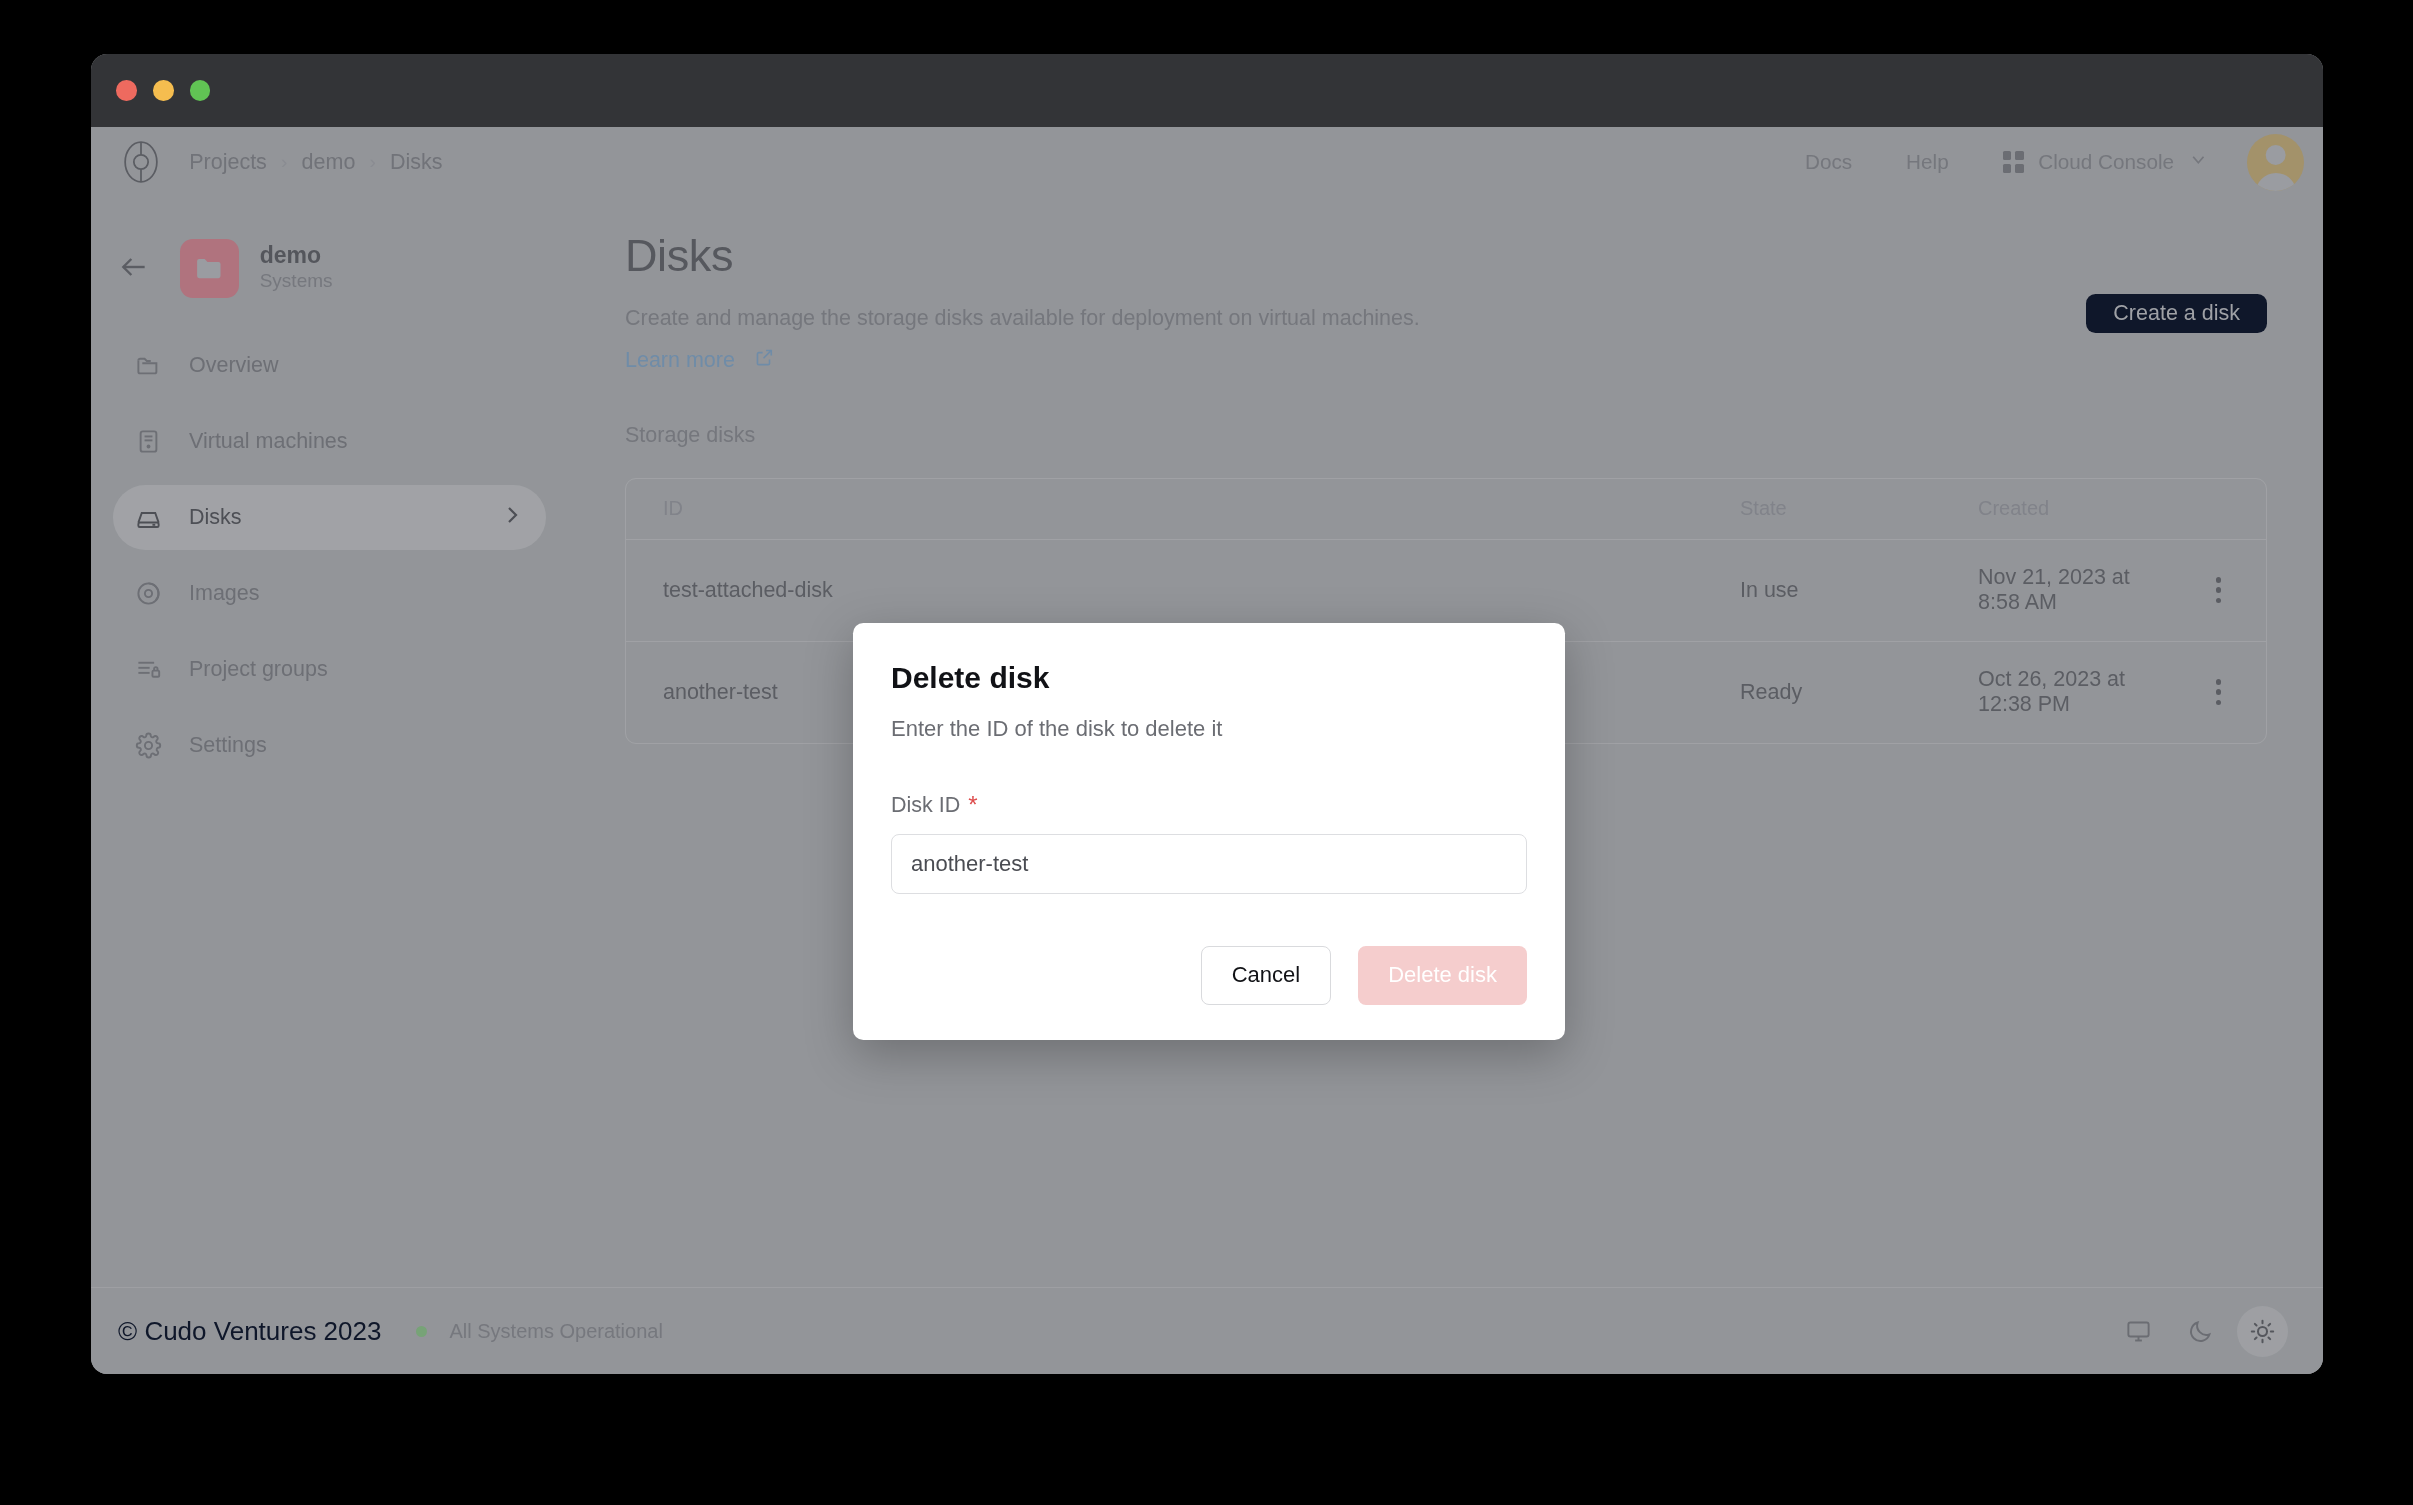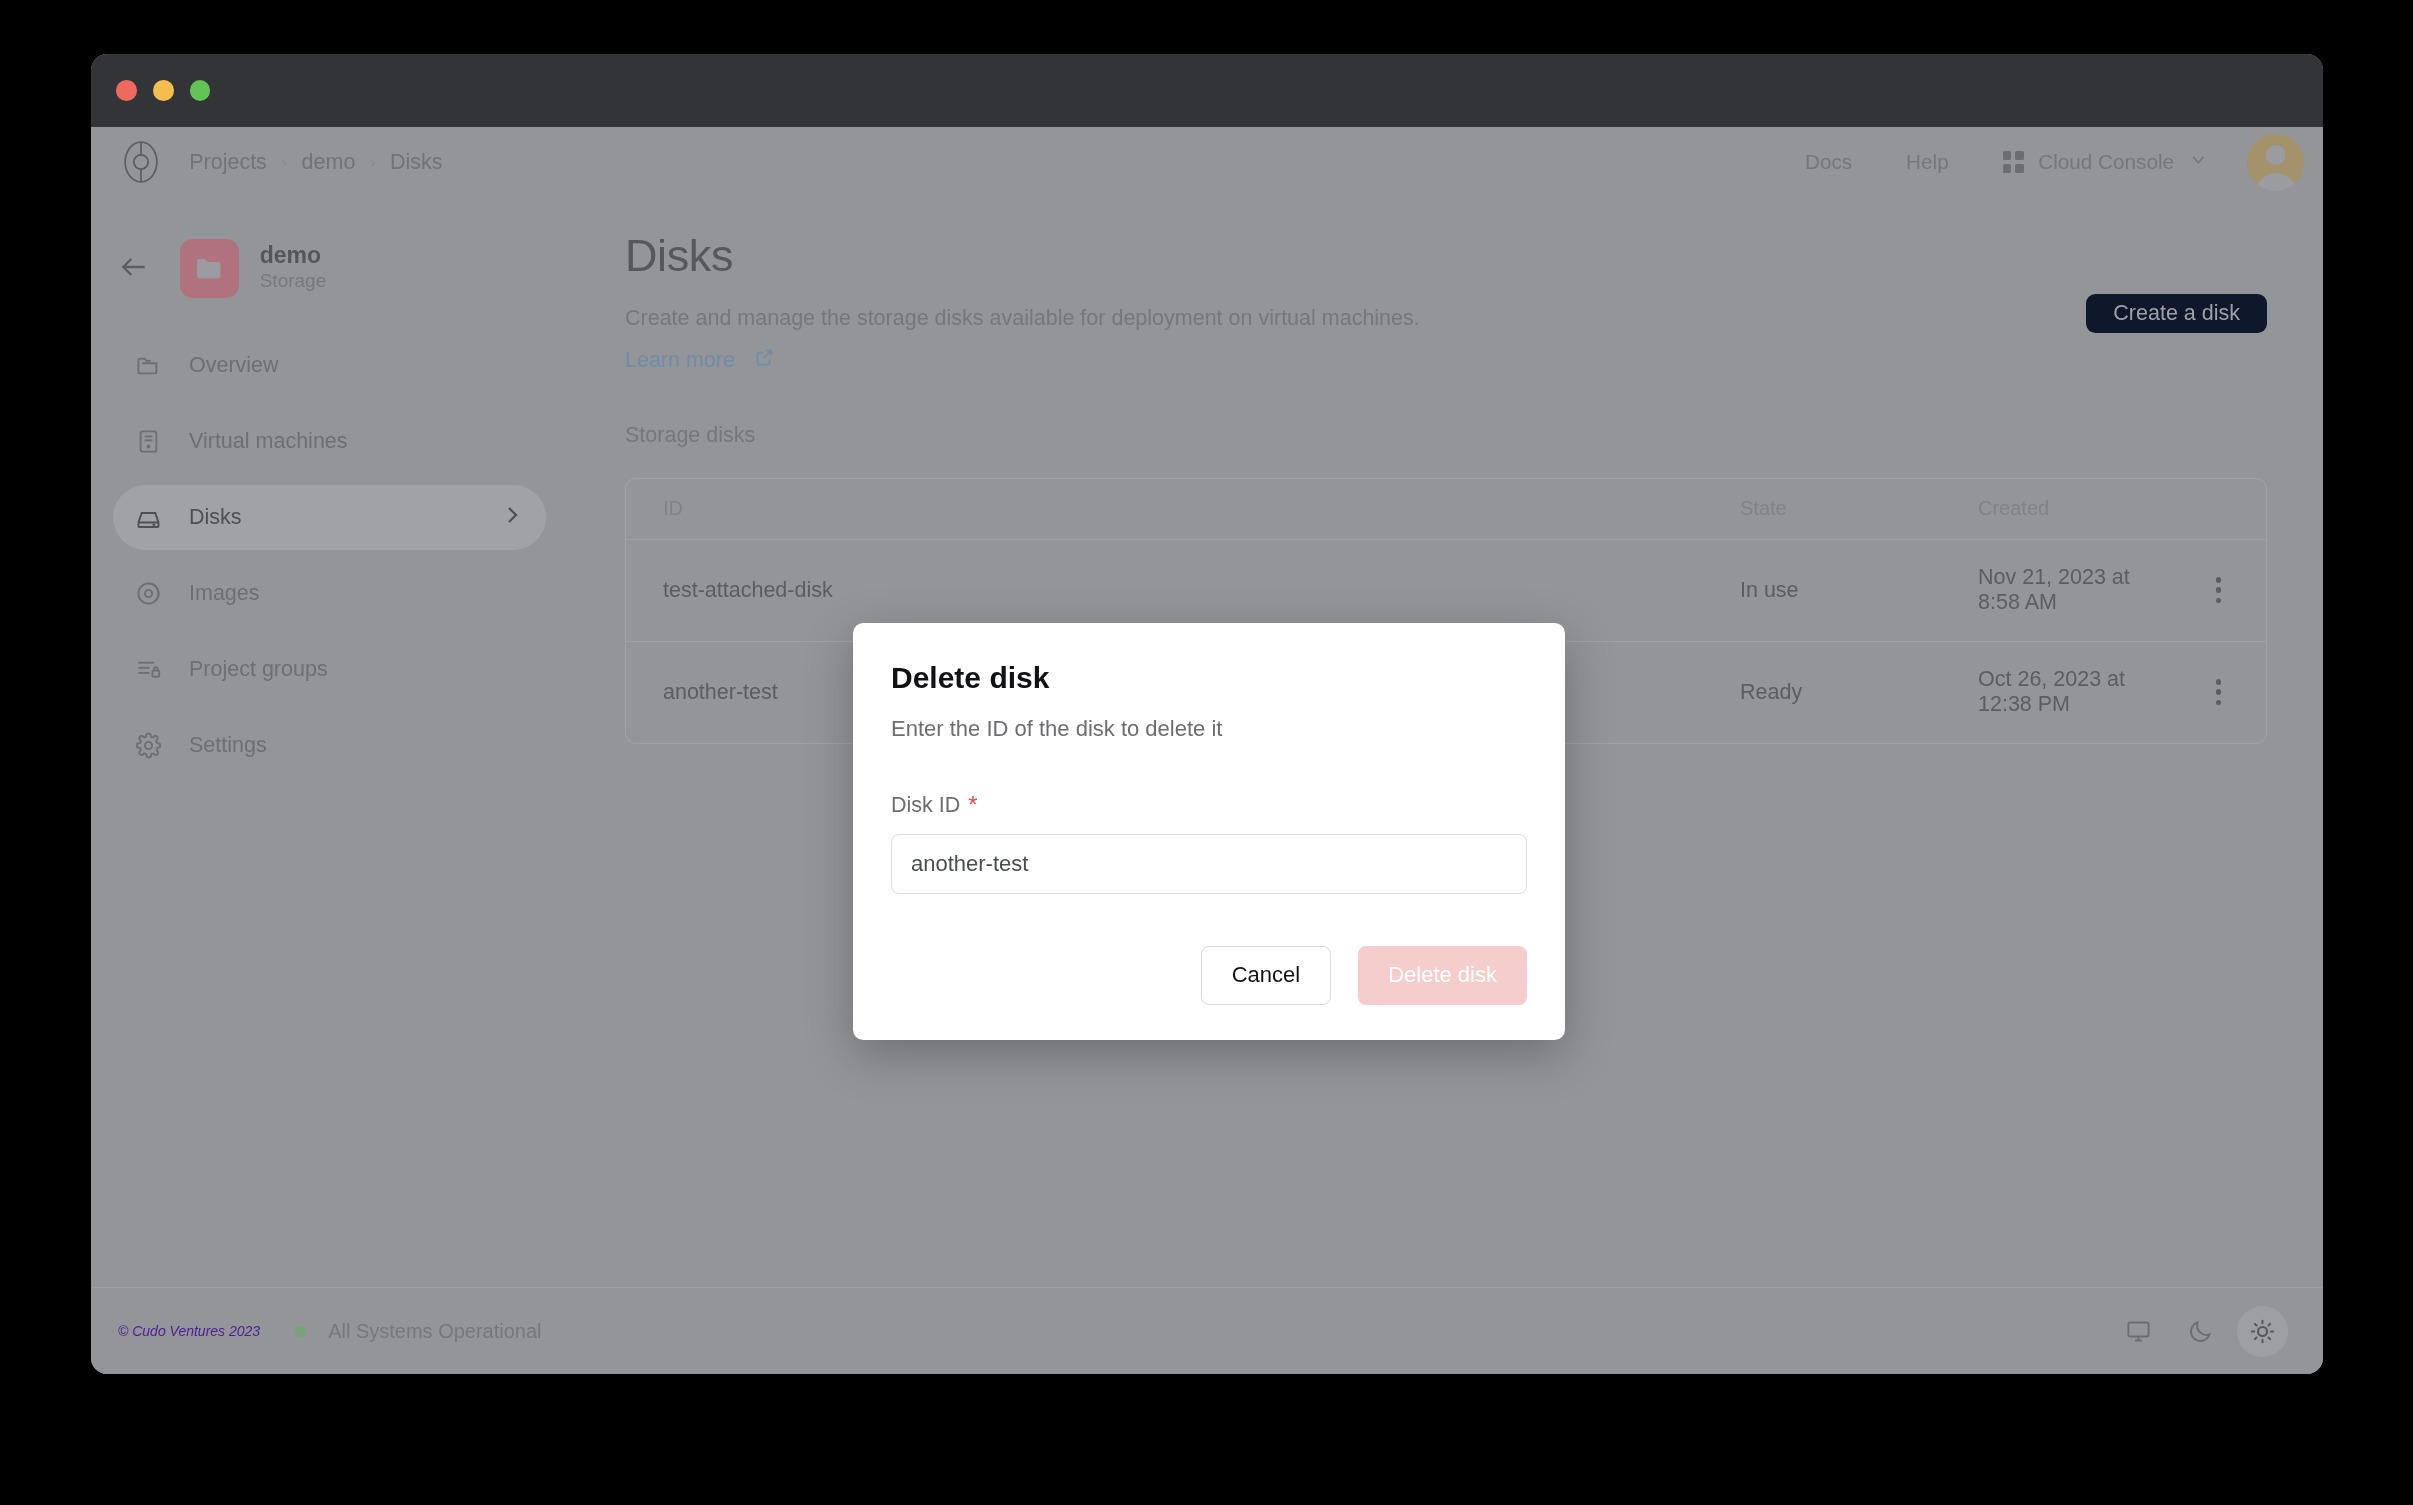--- a/index.html
+++ b/index.html
@@ -159,21 +159,21 @@
   .kebab i { width: 5.6px; height: 5.6px; border-radius: 50%; background: #5b5d63; display: block; }
 
   
   #footer {
     position: absolute; left: 0; bottom: 0;
     width: 100%; height: 87px;
     border-top: 0.8px solid rgba(255,255,255,0.10);
     display: flex; align-items: center;
     padding: 0 35px 0 27px;
   }
-  #copyright { font-size: 14px; color: #4c1d95; font-style: italic; }
+  #copyright { font-size: 26px; color: #0f172a; }
   #status { display: flex; align-items: center; gap: 22px; margin-left: 35px; font-size: 20px; color: #76787e; }
   #status .dot { width: 11px; height: 11px; border-radius: 50%; background: #77a377; display: block; }
   #theme-toggles { margin-left: auto; display: flex; align-items: center; gap: 11px; }
   .theme-btn {
     width: 51px; height: 51px; border-radius: 50%;
     display: flex; align-items: center; justify-content: center;
     color: #6b6d73;
   }
   .theme-btn.active { background: rgba(255,255,255,0.10); }
 
@@ -281,21 +281,21 @@
               <polyline points="10,6 4,12 10,18"></polyline>
           </svg>
         </span>
         <span id="project-icon">
           <svg viewBox="0 0 24 24" width="33" height="33" fill="#9a9ca1">
             <path d="M3 6.5A1.5 1.5 0 0 1 4.5 5h4l2 2.2h8A1.5 1.5 0 0 1 20 8.7v8.8A1.5 1.5 0 0 1 18.5 19h-14A1.5 1.5 0 0 1 3 17.5z"></path>
           </svg>
         </span>
         <div id="project-meta">
           <div id="project-name">demo</div>
-          <div id="project-sub">Storage</div>
+          <div id="project-sub">Systems</div>
         </div>
       </div>
 
       <div id="nav">
         <div class="nav-item">
           <span class="nav-ico">
             <svg viewBox="0 0 24 24" width="27" height="27" fill="none" stroke="#6d6f75" stroke-width="1.7">
               <path d="M3 7.5A1.5 1.5 0 0 1 4.5 6h4l2 2h3.5"></path>
                 <path d="M3 7.5v10A1.5 1.5 0 0 0 4.5 19h13a1.5 1.5 0 0 0 1.5-1.5V10H6.5"></path>
             </svg>

